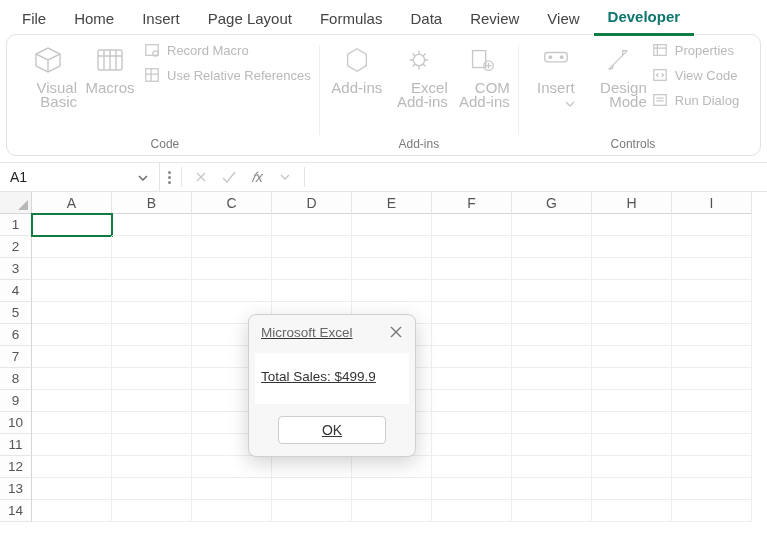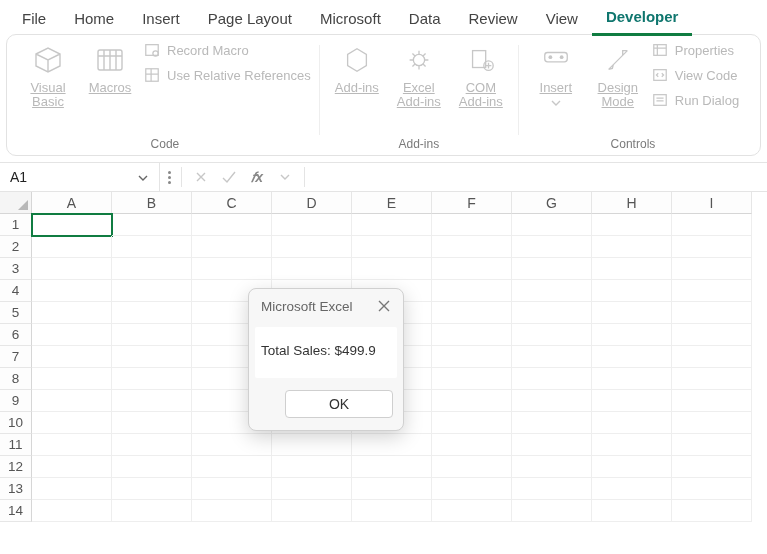--- a/index.html
+++ b/index.html
@@ -11,69 +11,69 @@
   .tab.active { color: #0f766e; font-weight: 700; border-bottom: 3px solid #107c41; }
 
   
   .ribbon { margin: 0 6px 6px 6px; border: 1px solid #e2e2e2; border-radius: 10px; height: 122px; display: flex; padding: 4px 4px 2px 4px; color: #b9b9b9; }
   .rgroup { display: flex; flex-direction: column; justify-content: space-between; align-items: center; padding: 0 8px 2px 8px; }
   .rgroup-body { display: flex; align-items: flex-start; gap: 4px; flex: 1; }
   .rgroup-label { font-size: 12px; color: #7a7a7a; padding-top: 2px; }
   .sep { width: 1px; background: #eee; margin: 6px 0 18px 0; }
   .bigbtn { display: flex; flex-direction: column; align-items: center; width: 58px; padding-top: 4px; gap: 4px; color: #b9b9b9; }
   .bigbtn .ic { width: 34px; height: 34px; display:flex; align-items:center; justify-content:center; }
-  .bigbtn .lbl { font-size: 13px; text-align: center; line-height: 14px; text-decoration: underline; }
+  .bigbtn .lbl { font-size: 15px; text-align: right; line-height: 14px; }
   .minilist { display: flex; flex-direction: column; gap: 7px; padding-top: 2px; }
   .minirow { display: flex; align-items: center; gap: 6px; font-size: 13px; white-space: nowrap; }
   .minirow .mic { width: 18px; height: 18px; display:flex; align-items:center; justify-content:center; }
 
   svg { stroke: #c7c7c7; fill: none; stroke-width: 1.4; }
 
   
   .fbar { display: flex; align-items: center; height: 30px; border-top: 1px solid #e4e4e4; border-bottom: 1px solid #e4e4e4; }
   .namebox { width: 160px; height: 100%; display: flex; align-items: center; justify-content: space-between; padding: 0 10px; border-right: 1px solid #e4e4e4; }
   .namebox .val { color: #222; font-size: 14px; }
   .fxarea { display: flex; align-items: center; gap: 10px; padding: 0 8px; color: #999; height:100%; }
   .fxsep { width:1px; height:20px; background:#e4e4e4; }
-  .fxbtn { width:18px; display:flex; justify-content:center; color:#b9b9b9;font-weight:bold; }
+  .fxbtn { width:18px; display:flex; justify-content:center; color:#b9b9b9; }
   .fxinput { flex:1; border:none; height:100%; font-size:14px; padding:0 6px; outline:none; }
 
   
   .grid { position: relative; }
   .corner { position:absolute; left:0; top:0; width:32px; height:22px; border-right:1px solid #d6d6d6; border-bottom:1px solid #d6d6d6; background:#f5f5f5;}
   .corner:before { content:""; position:absolute; right:3px; bottom:3px; border-left:10px solid transparent; border-bottom:10px solid #b8b8b8;}
   .colhdrs { position:absolute; left:32px; top:0; right:0; height:22px; display:flex; }
   .colhdr { width:80px; text-align:center; font-size:14px; color:#555; border-right:1px solid #e6e6e6; border-bottom:1px solid #d6d6d6; line-height:22px; background:#fdfdfd;}
   .rowhdrs { position:absolute; left:0; top:22px; width:32px; }
   .rowhdr { height:22px; text-align:center; font-size:13.5px; color:#555; border-bottom:1px solid #e6e6e6; border-right:1px solid #d6d6d6; line-height:22px; background:#fdfdfd;}
   .cells { position:absolute; left:32px; top:22px; right:0; }
   .cellrow { display:flex; height:22px; }
   .cell { width:80px; height:22px; border-right:1px solid #eee; border-bottom:1px solid #eee; }
   .cell.sel { outline:2px solid #107c41; outline-offset:-1px; }
 
   
   .scrim { position:absolute; inset:0; pointer-events:none; }
-  .dialog { position:absolute; left:248px; top:288px; width:156px; background:#f7f7f7; border:1px solid #d0d0d0; border-radius:8px; box-shadow:0 6px 20px rgba(0,0,0,.18); overflow:hidden; }
+  .dialog { position:absolute; left:248px; top:314px; width:168px; background:#f7f7f7; border:1px solid #d0d0d0; border-radius:8px; box-shadow:0 6px 20px rgba(0,0,0,.18); overflow:hidden;text-decoration:underline; }
   .dlg-title { display:flex; align-items:center; justify-content:space-between; padding:8px 10px 6px 12px; color:#666; font-size:13.5px; }
   .dlg-close { width:18px; height:18px; display:flex; align-items:center; justify-content:center; }
   .dlg-body { background:#fff; margin:6px; padding:16px 6px 20px 6px; font-size:13.5px; color:#333; border-radius:2px; }
-  .dlg-foot { padding:6px 10px 12px 10px; display:flex; justify-content:flex-end; }
+  .dlg-foot { padding:6px 10px 12px 10px; display:flex; justify-content:center; }
   .dlg-ok { width:108px; height:28px; background:#fff; border:1px solid #cfcfcf; border-radius:4px; font-size:14px; color:#333; cursor:pointer; }
   .dots3 { display:flex; flex-direction:column; gap:2px; }
   .dots3 i { width:3px; height:3px; background:#888; border-radius:50%; display:block; }
 </style>
 </head>
 <body>
 
 <div class="tabs">
   <div class="tab">File</div>
   <div class="tab">Home</div>
   <div class="tab">Insert</div>
   <div class="tab">Page Layout</div>
-  <div class="tab">Microsoft</div>
+  <div class="tab">Formulas</div>
   <div class="tab">Data</div>
   <div class="tab">Review</div>
   <div class="tab">View</div>
   <div class="tab active">Developer</div>
 </div>
 
 <div class="ribbon">
 
   <div class="rgroup">
     <div class="rgroup-body">

